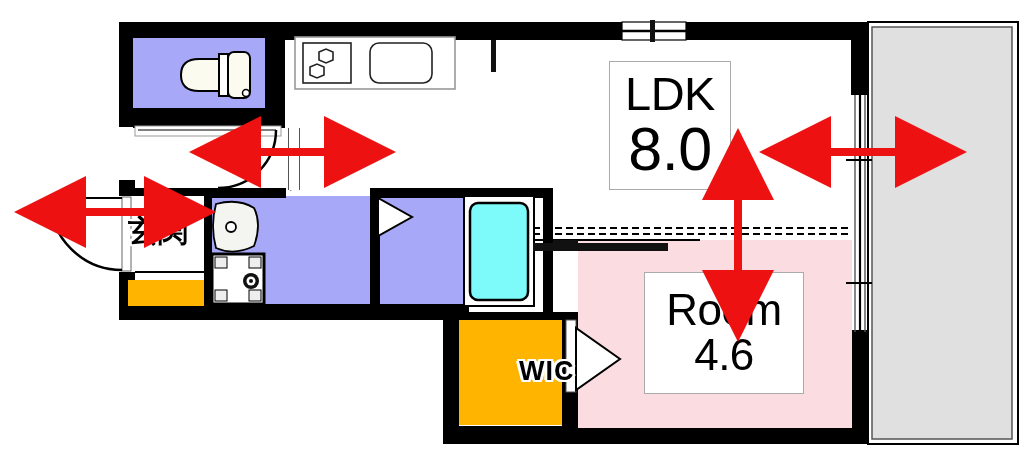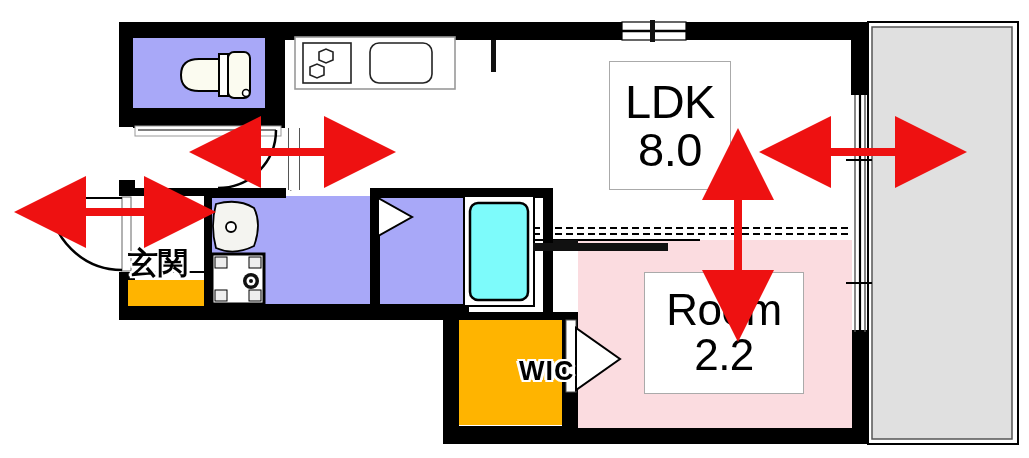--- a/index.html
+++ b/index.html
@@ -47,21 +47,21 @@
     font-weight: bold;
     text-shadow:
       -2px -2px 0 #fff,  2px -2px 0 #fff,
       -2px  2px 0 #fff,  2px  2px 0 #fff,
       -2px  0   0 #fff,  2px  0   0 #fff,
        0   -2px 0 #fff,  0    2px 0 #fff,
       -3px  0   0 #fff,  3px  0   0 #fff;
     white-space: nowrap;
   }
 
-  .jp { font-family: "DejaVu Sans", sans-serif; margin-top: 32px; }
+  .jp { font-family: "DejaVu Sans", sans-serif; }
 
   svg { display: block; overflow: visible; }
   .ovl { position:absolute; left:0; top:0; width:1029px; height:458px; pointer-events:none; }
 </style>
 </head>
 <body>
 
 <div id="plan">
 
   <div class="abs gray" style="left:872px; top:27px; width:140px; height:412px;"></div>
@@ -246,26 +246,26 @@
       <line x1="855" y1="95" x2="855" y2="332" stroke="#555" stroke-width="1.4"></line>
       <line x1="860" y1="95" x2="860" y2="332" stroke="#000" stroke-width="2.2"></line>
       <line x1="865" y1="95" x2="865" y2="332" stroke="#555" stroke-width="1.4"></line>
       <line x1="846" y1="160" x2="872" y2="160" stroke="#000" stroke-width="2"></line>
       <line x1="846" y1="283" x2="872" y2="283" stroke="#000" stroke-width="2"></line>
     </g>
   </svg>
 
   <div class="abs roomlabel" style="left:609px; top:61px; width:120px; height:127px;">
     <div class="nm" style="font-size:47px;">LDK</div>
-    <div class="nm" style="font-size:47px;text-align:right;">8.0</div>
+    <div class="nm" style="font-size:61px;text-align:right;">8.0</div>
   </div>
 
   <div class="abs roomlabel" style="left:644px; top:272px; width:158px; height:120px;justify-content:center;">
     <div class="nm" style="font-size:44px;">Room</div>
-    <div class="nm" style="font-size:44px;">2.2</div>
+    <div class="nm" style="font-size:44px;">4.6</div>
   </div>
 
 
   <svg class="ovl">
     <defs>
       <marker id="ahR" markerWidth="9" markerHeight="9" refX="1" refY="4.5" orient="auto">
         <polygon points="0,0 9,4.5 0,9" fill="#ee1111"></polygon>
       </marker>
       <marker id="ahL" markerWidth="9" markerHeight="9" refX="8" refY="4.5" orient="auto">
         <polygon points="9,0 0,4.5 9,9" fill="#ee1111"></polygon>

